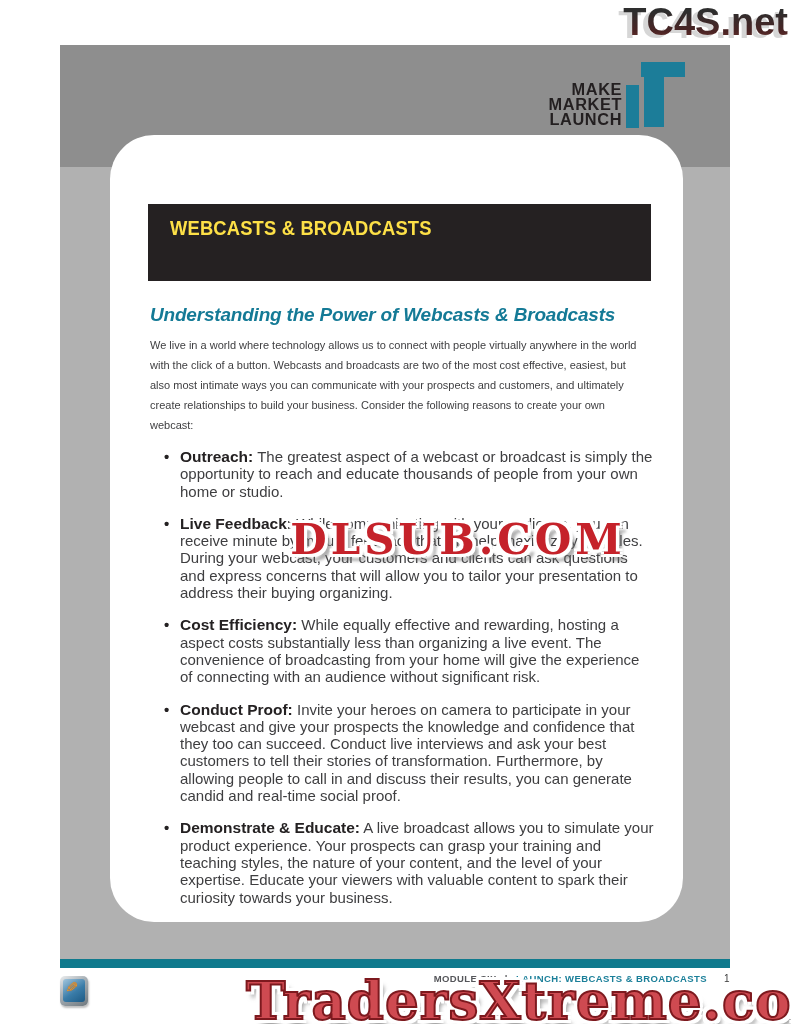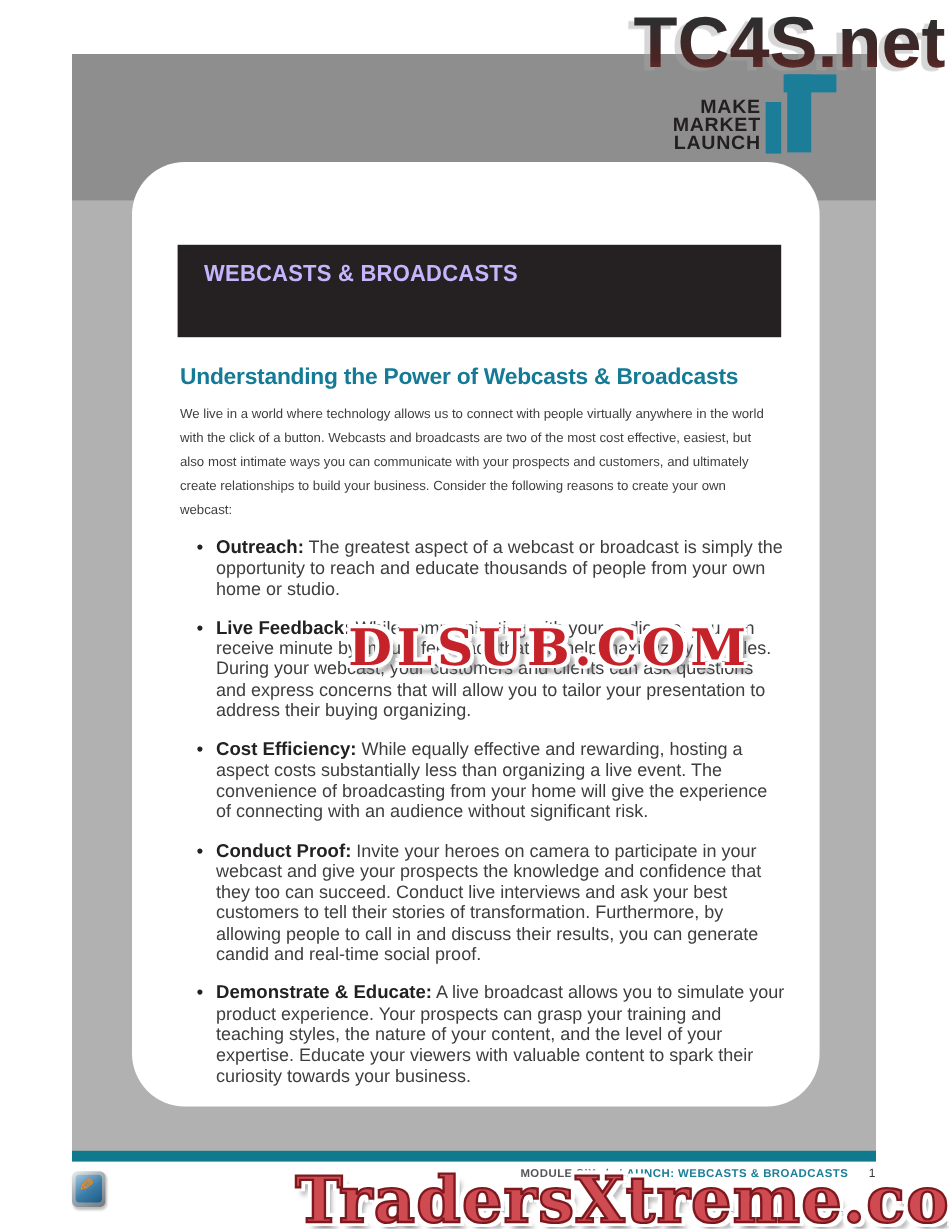--- a/index.html
+++ b/index.html
@@ -14,49 +14,49 @@
   
   .gray-band {
     position:absolute; left:60px; top:45px; width:670px; height:915px;
     background:#b1b1b1;
   }
   .gray-band-top {
     position:absolute; left:0; top:0; width:670px; height:122px;
     background:#8e8e8e;
   }
   
-  .logo { position:absolute; left:539px; top:62px; width:158px; height:66px; z-index:5; }
+  .logo { position:absolute; left:527px; top:62px; width:158px; height:66px; z-index:5; }
   .logo-text {
     position:absolute; right:63px; top:21px; text-align:right;
     font-weight:bold; font-size:16px; line-height:14.8px;
     letter-spacing:0.6px; color:#231f20;
     transform:scaleX(1.02); transform-origin:right top;
   }
   .it-i { position:absolute; left:99px; top:23px; width:13px; height:43px; background:#1c7d99; }
   .it-t-bar { position:absolute; left:114px; top:0; width:44px; height:15px; background:#1c7d99; }
   .it-t-stem { position:absolute; left:117px; top:0; width:20px; height:65px; background:#1c7d99; }
   
   .card {
     position:absolute; left:110px; top:135px; width:573px; height:787px;
     background:#ffffff; border-radius:44px; z-index:2;
   }
   .title-bar {
     margin:69px 32px 0 38px; height:77px;
-    background:#252122; color:#c4b5fd;
+    background:#252122; color:#fde047;
     padding:13px 17px 0 22px;
   }
   .title-bar span {
     display:inline-block;
     font-weight:bold; font-size:19.5px; letter-spacing:0.2px;
     transform:scaleX(0.94); transform-origin:left top;
   }
   .heading {
     margin:23px 32px 0 40px;
     font-size:19px; font-weight:bold; letter-spacing:-0.2px;
-    color:#147a96; line-height:22px;
+    color:#147a96; line-height:22px;font-style:italic;
   }
   .intro {
     margin:9px 0 0 40px; width:494px;
     font-size:11px; line-height:20px; color:#3e3e40;
   }
   .bullets {
     margin:13px 0 1px 53px; width:492px; list-style:none;
   }
   .bullets li {
     position:relative; padding-left:17px; margin-bottom:15px;
@@ -100,21 +100,21 @@
   .doc-icon-pen {
     position:absolute; left:5px; top:2px;
     font-size:15px; color:#f09a2f;
     transform:rotate(95deg);
     text-shadow:0 0 1px #b05e10;
   }
   
   .wm-tc4s {
     position:absolute; top:1px; right:3px; z-index:10;
     font-family:"Liberation Sans", sans-serif;
-    font-weight:bold; font-size:60px; letter-spacing:0px;
+    font-weight:bold; font-size:38px; letter-spacing:0px;
     background:linear-gradient(#2e2e2e 25%, #4a2424 70%, #7a3a34 100%);
     -webkit-background-clip:text; background-clip:text; color:transparent;
     filter:drop-shadow(-5px 3px 0 rgba(165,165,165,0.45));
     text-align:center;
   }
   .wm-dlsub {
     position:absolute; left:252px; top:479px; width:412px; z-index:20;
     text-align:center;
     font-family:"DejaVu Serif", serif; font-weight:bold;
     font-size:42px; letter-spacing:4px;

